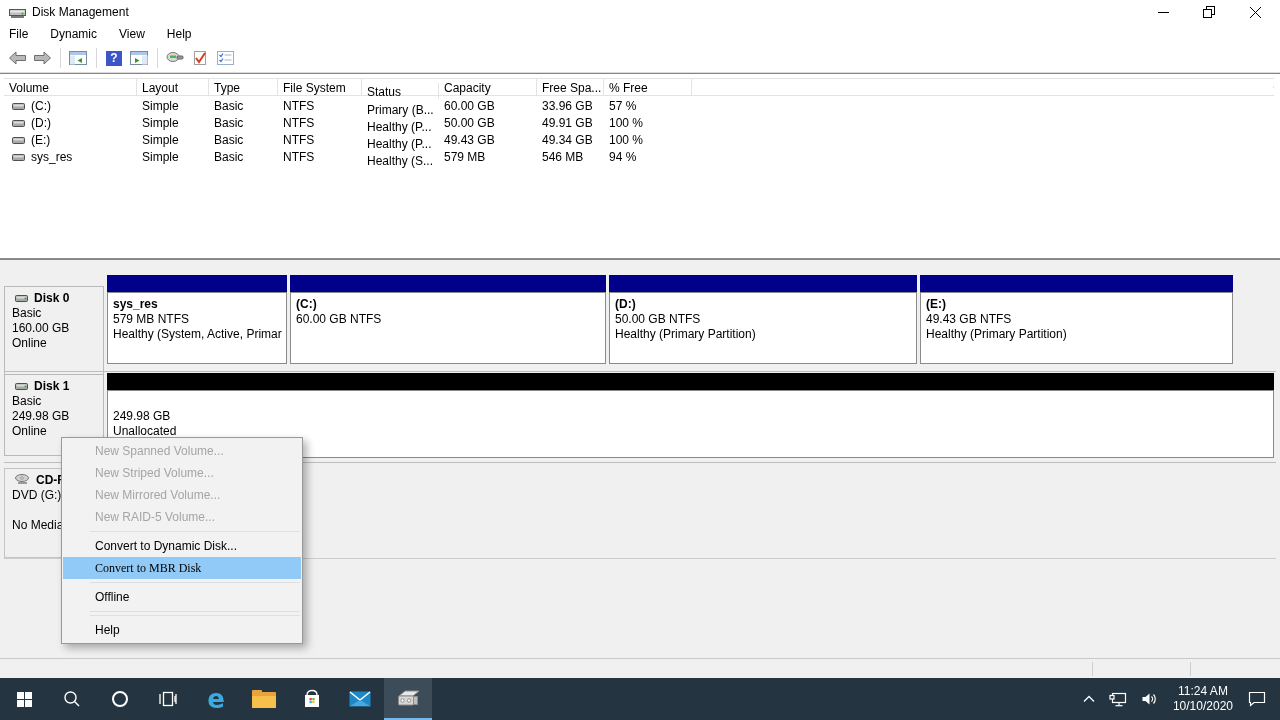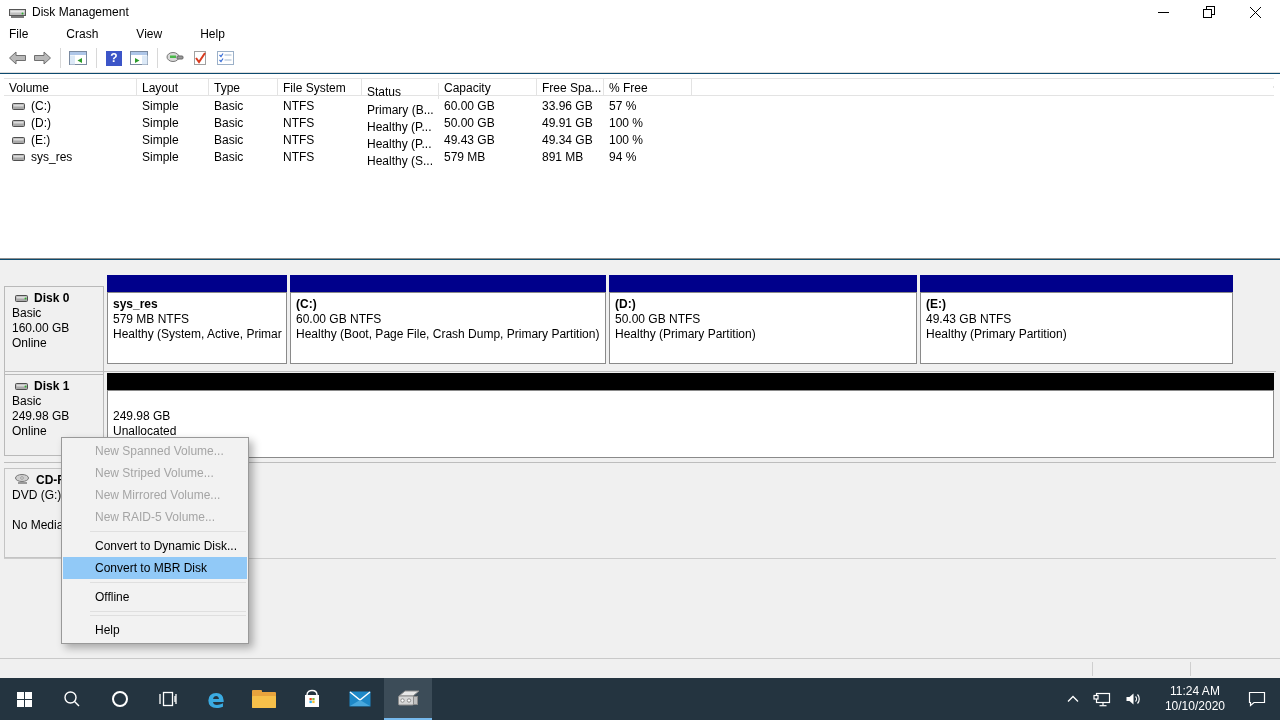--- a/index.html
+++ b/index.html
@@ -2,27 +2,27 @@
 <html><head>
 <meta charset="utf-8">
 <style>
   * { margin:0; padding:0; box-sizing:border-box; }
   html,body { width:1280px; height:720px; overflow:hidden; }
   body { font-family:"Liberation Sans", sans-serif; font-size:12px; color:#000; background:#fff; }
   #screen { position:relative; width:1280px; height:720px; background:#fff; }
   .abs { position:absolute; }
 
   
-  #win { position:absolute; left:0; top:0; width:1280px; height:678px; background:#0c4a6e; }
+  #win { position:absolute; left:0; top:0; width:1280px; height:678px; background:#d946ef; }
   .titlebar { position:absolute; left:0; top:0; width:1280px; height:24px; background:#fff; }
   .title-text { position:absolute; left:32px; top:5px; font-size:12px; }
   .winbtn { position:absolute; top:0; width:46px; height:24px; display:flex; align-items:center; justify-content:center; }
   .winbtn svg { display:block; }
   .menubar { position:absolute; left:0; top:24px; width:1280px; height:20px; background:#fff; display:flex; align-items:center; }
-  .menu-item { padding:0 19px; height:20px; line-height:20px; }
+  .menu-item { padding:0 11px; height:20px; line-height:20px; }
   .toolbar { position:absolute; left:0; top:44px; width:1280px; height:29px; background:#fff; border-bottom:1px solid #dcdcdc; display:flex; align-items:center; padding-left:5px; }
   .tbtn { width:24px; height:24px; display:flex; align-items:center; justify-content:center; margin-right:1px; }
   .tsep { width:1px; height:20px; background:#d8d8d8; margin:0 5px; }
 
   
   .listpane { position:absolute; left:0; top:74px; width:1280px; height:185px; background:#fff; border-bottom:1px solid #8e8e8e; }
   .lheader { position:absolute; left:4px; top:4px; right:6px; height:18px; display:flex; border-top:1px solid #e3e3e3; border-bottom:1px solid #e3e3e3;align-items:center; }
   .hcell { border-right:1px solid #e3e3e3; padding:2px 0 0 5px; font-size:12px; white-space:nowrap; overflow:hidden; }
   .lrow { position:absolute; left:4px; right:6px; height:17px; display:flex; align-items:center; }
   .rcell { padding-left:5px; font-size:12px; white-space:nowrap; overflow:hidden; }
@@ -35,33 +35,33 @@
   .disk-title { font-weight:bold; }
   .rowline { position:absolute; left:4px; width:1272px; height:1px; background:#bdbdbd; }
   .part { position:absolute; }
   .part-bar { height:17px; }
   .part-box { position:absolute; left:0; right:0; top:17px; bottom:0; background:#fff; border:1px solid #8a8a8a; padding:4px 5px; line-height:15px; white-space:nowrap; overflow:hidden; }
   .pname { font-weight:bold; }
   .statusbar { position:absolute; left:0; top:658px; width:1280px; height:20px; background:#f0f0f0; border-top:1px solid #c9c9c9; }
   .sb-div { position:absolute; top:3px; width:1px; height:14px; background:#cfcfcf; }
 
   
-  .ctxmenu { position:absolute; left:61px; top:437px; width:188px; background:#f2f2f2; border:1px solid #999; box-shadow:4px 4px 8px rgba(0,0,0,.3); padding:2px 0; z-index:50; }
+  .ctxmenu { position:absolute; left:61px; top:437px; width:242px; background:#f2f2f2; border:1px solid #999; box-shadow:4px 4px 8px rgba(0,0,0,.3); padding:2px 0; z-index:50; }
   .mi { height:22px; line-height:22px; padding-left:33px; font-size:12px; white-space:nowrap; }
   .mi.disabled { color:#a5a5a5; }
-  .mi.hl { background:#91c9f7; margin:0 1px; padding-left:32px; }
+  .mi.hl { background:#91c9f7; margin:0 1px; padding-left:32px;font-family:Liberation Serif, serif; }
   .msep { height:1px; background:#dfdfdf; margin:3px 2px 3px 28px; }
 
   
   .taskbar { position:absolute; left:0; top:678px; width:1280px; height:42px; background:#243440; z-index:100; display:flex; }
   .ttile { width:48px; height:42px; display:flex; align-items:center; justify-content:center; flex:0 0 auto; }
   .ttile.active { background:#3c4c58; border-bottom:2px solid #76b9ed; }
   .tray { position:absolute; right:0; top:0; height:42px; display:flex; align-items:center; }
   .tray-ico { margin:0 7px; display:flex; align-items:center; }
-  .clock { color:#fff; font-size:12px; line-height:15px; text-align:center; margin:0 16px; }
+  .clock { color:#fff; font-size:12px; line-height:15px; text-align:center; margin:0 8px; }
 
   
   .winlogo { display:grid; grid-template-columns:7px 7px; grid-template-rows:7px 7px; gap:1px; }
   .winlogo div { background:#fff; }
   .edge-e { color:#3aabe2; font-size:26px; font-weight:bold; font-family:"DejaVu Sans", sans-serif; line-height:26px; }
   .folder { position:relative; width:24px; height:18px; }
   .folder .back { position:absolute; left:0; top:2px; width:24px; height:16px; background:#e8a33d; border-radius:1px; }
   .folder .tab { position:absolute; left:0; top:0; width:10px; height:4px; background:#e8a33d; border-radius:1px 1px 0 0; }
   .folder .front { position:absolute; left:0; top:6px; width:24px; height:12px; background:#f7c04a; border-radius:1px; }
 </style>
@@ -94,21 +94,21 @@
       <div class="winbtn" style="left:1232px">
         <svg width="11" height="11">
             <line x1="0" y1="0" x2="11" y2="11" stroke="#000"></line>
             <line x1="11" y1="0" x2="0" y2="11" stroke="#000"></line>
           </svg>
       </div>
     </div>
 
     <div class="menubar">
       <span class="menu-item" style="padding-left:9px">File</span>
-      <span class="menu-item">Crash</span>
+      <span class="menu-item">Dynamic</span>
       <span class="menu-item">View</span>
       <span class="menu-item">Help</span>
     </div>
 
     <div class="toolbar">
       <div class="tbtn">
         <svg width="19" height="14" viewBox="0 0 19 14">
             <path d="M8 1 L1.5 7 L8 13 L8 9.5 H17.5 V4.5 H8 Z" fill="#b8b8b8" stroke="#6f6f6f"></path>
           </svg>
       </div>
@@ -218,21 +218,21 @@
       <div class="lrow" style="top:74px">
         <div class="rcell c0"><svg class="vol-ico" width="13" height="9" viewBox="0 0 13 9">
               <rect x="0.5" y="1.5" width="12" height="6" rx="1" fill="#a9a9a9" stroke="#4f4f4f"></rect>
               <rect x="1.5" y="2.5" width="10" height="2" fill="#dcdcdc"></rect>
             </svg><span>sys_res</span></div>
         <div class="rcell c1">Simple</div>
         <div class="rcell c2">Basic</div>
         <div class="rcell c3">NTFS</div>
         <div class="rcell c4">Healthy (S...</div>
         <div class="rcell c5">579 MB</div>
-        <div class="rcell c6">891 MB</div>
+        <div class="rcell c6">546 MB</div>
         <div class="rcell c7">94 %</div>
       </div>
     </div>
 
     <div class="graph">
 
       <div class="disk-label" style="top:26px;height:101px">
         <div class="disk-title"><svg class="vol-ico" width="13" height="9" viewBox="0 0 13 9">
               <rect x="0.5" y="1.5" width="12" height="6" rx="1" fill="#a9a9a9" stroke="#4f4f4f"></rect>
               <rect x="1.5" y="2.5" width="10" height="2" fill="#dcdcdc"></rect>
@@ -249,21 +249,20 @@
           <div class="pname">sys_res</div>
           <div>579 MB NTFS</div>
           <div>Healthy (System, Active, Primar</div>
         </div>
       </div>
       <div class="part" style="left:290px;top:15px;width:316px;height:89px">
         <div class="part-bar" style="background:#00008b"></div>
         <div class="part-box">
           <div class="pname">(C:)</div>
           <div>60.00 GB NTFS</div>
-          <div>Healthy (Boot, Page File, Crash Dump, Primary Partition)</div>
         </div>
       </div>
       <div class="part" style="left:609px;top:15px;width:308px;height:89px">
         <div class="part-bar" style="background:#00008b"></div>
         <div class="part-box">
           <div class="pname">(D:)</div>
           <div>50.00 GB NTFS</div>
           <div>Healthy (Primary Partition)</div>
         </div>
       </div>

